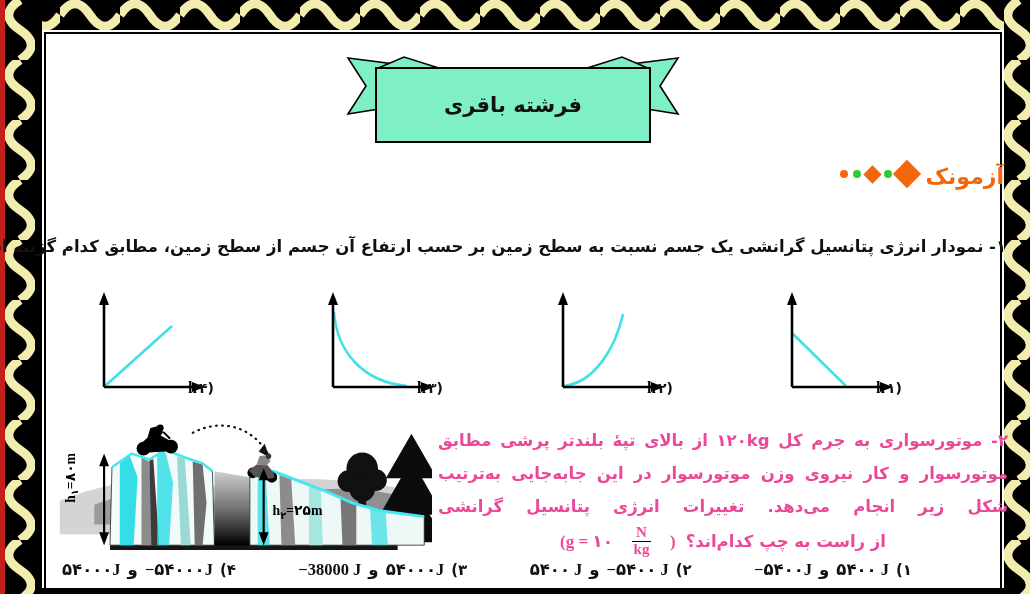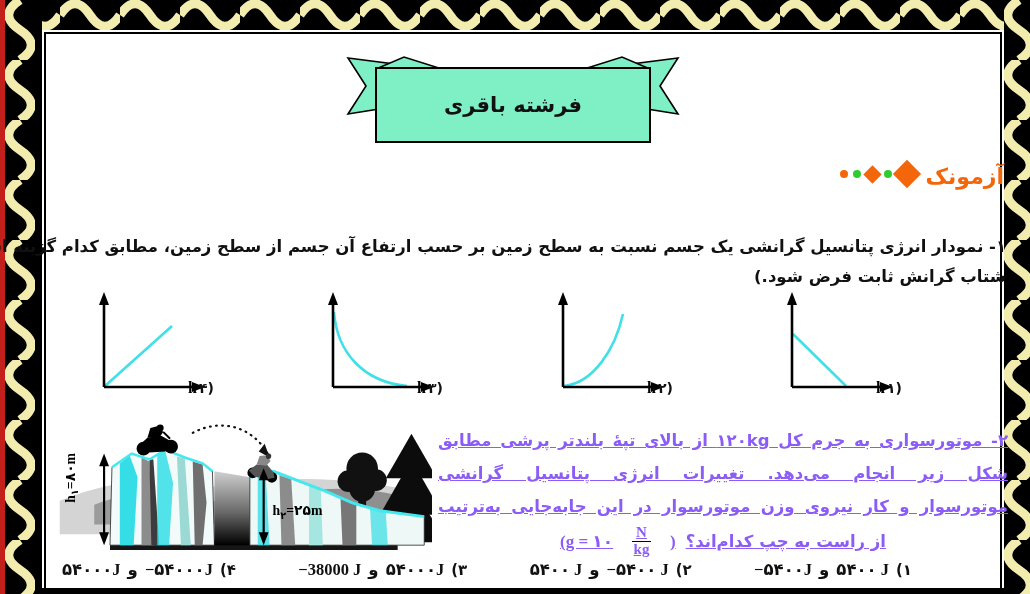--- a/index.html
+++ b/index.html
@@ -31,22 +31,22 @@
   .jline{white-space:nowrap;text-align:justify;text-align-last:justify;}
   .rline{text-align:right;}
   
   #graphs{position:absolute;left:92px;right:100px;top:290px;height:116px;z-index:6;
     display:flex;direction:rtl;justify-content:space-between;align-items:flex-start;}
   .graph-axis-label{font-family:"Liberation Serif","DejaVu Sans",serif;font-weight:bold;font-size:16px;fill:#000;}
   .graph-marker{font-family:"DejaVu Sans",sans-serif;font-weight:bold;font-size:14px;fill:#111;}
   
   #q2-row{position:absolute;left:52px;right:22px;top:424px;z-index:6;display:flex;}
   #scene{flex:none;}
-  #q2-text{flex:1;direction:rtl;font-weight:bold;font-size:16.5px;color:#8b5cf6;
-    line-height:33px;padding-left:6px;text-decoration:underline;}
+  #q2-text{flex:1;direction:rtl;font-weight:bold;font-size:16.5px;color:#ec4899;
+    line-height:33px;padding-left:6px;}
   #q2-line4{display:flex;direction:rtl;justify-content:center;align-items:center;gap:10px;margin-top:2px;}
   #g-formula{direction:ltr;display:inline-flex;align-items:center;gap:19px;
     font-family:"Liberation Serif","DejaVu Sans",serif;font-weight:bold;font-size:17px;}
   .frac{display:inline-flex;flex-direction:column;align-items:center;line-height:1.05;font-size:15px;}
   .frac .num{border-bottom:1.6px solid #000;padding:0 4px;}
   
   #options{position:absolute;left:62px;right:118px;top:560px;z-index:6;
     display:flex;direction:rtl;justify-content:space-between;align-items:center;
     font-family:"Liberation Serif","DejaVu Sans",serif;font-weight:bold;font-size:16.5px;color:#111;}
   .option{display:flex;direction:rtl;align-items:center;gap:7px;white-space:nowrap;}
@@ -108,21 +108,20 @@
       <span class="shape dot" style="width:8px;height:8px;background:#2FCC2F;display:inline-block"></span>
       <span class="shape diamond" style="width:13px;height:13px;background:#F4660A;display:inline-block"></span>
       <span class="shape dot" style="width:8px;height:8px;background:#2FCC2F;display:inline-block"></span>
       <span class="shape diamond" style="width:20px;height:20px;background:#F4660A;display:inline-block"></span>
     </span>
   <span id="logo-text">آزمونک</span>
 </div>
 
 <div id="q1-block">
   <div class="jline">۱- نمودار انرژی پتانسیل گرانشی یک جسم نسبت به سطح زمین بر حسب ارتفاع آن جسم از سطح زمین، مطابق کدام گزینه است؟ (اندازهٔ</div>
-  <div class="rline">شتاب گرانش ثابت فرض شود.)</div>
 </div>
 
 <div id="graphs">
   <div>
     <svg width="150" height="112" viewBox="0 0 150 112">
       <path d="M13,44 L66,96" fill="none" stroke="#40E0E6" stroke-width="2.6"></path>
       <line x1="12" y1="97" x2="100" y2="97" stroke="#000" stroke-width="2.6"></line>
       <line x1="12" y1="97" x2="12" y2="13" stroke="#000" stroke-width="2.6"></line>
       <polygon points="113,97 100,92 100,102" fill="#000"></polygon>
       <polygon points="12,2 7,15 17,15" fill="#000"></polygon>
@@ -247,22 +246,22 @@
     <g>
       <line x1="212" y1="50" x2="212" y2="118" stroke="#000" stroke-width="2.2"></line>
       <polygon points="212,45 207,57 217,57" fill="#000"></polygon>
       <polygon points="212,123 207,110 217,110" fill="#000"></polygon>
       <text class="scene-label" x="221" y="92"><tspan>h</tspan><tspan dy="4" font-size="10">۲</tspan><tspan dy="-4">=۲۵m</tspan></text>
     </g>
   </svg>
 
   <div id="q2-text">
     <div class="jline">۲- موتورسواری به جرم کل ۱۲۰kg از بالای تپهٔ بلندتر پرشی مطابق</div>
+    <div class="jline">موتورسوار و کار نیروی وزن موتورسوار در این جابه‌جایی به‌ترتیب</div>
     <div class="jline">شکل زیر انجام می‌دهد. تغییرات انرژی پتانسیل گرانشی</div>
-    <div class="jline">موتورسوار و کار نیروی وزن موتورسوار در این جابه‌جایی به‌ترتیب</div>
     <div id="q2-line4">
       <span>از راست به چپ کدام‌اند؟</span>
       <span id="g-formula">
         <span>(g = ۱۰</span>
         <span class="frac">
           <span class="num">N</span>
           <span class="den">kg</span>
         </span>
         <span>)</span>
       </span>

